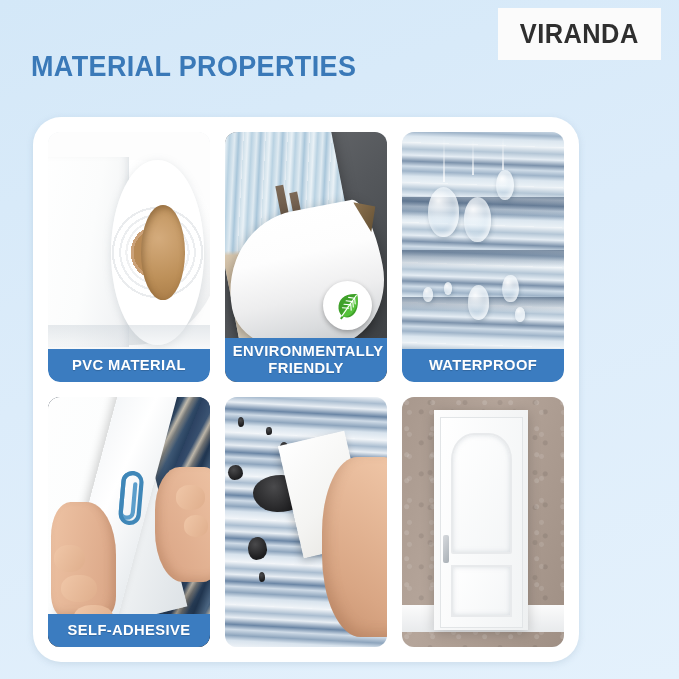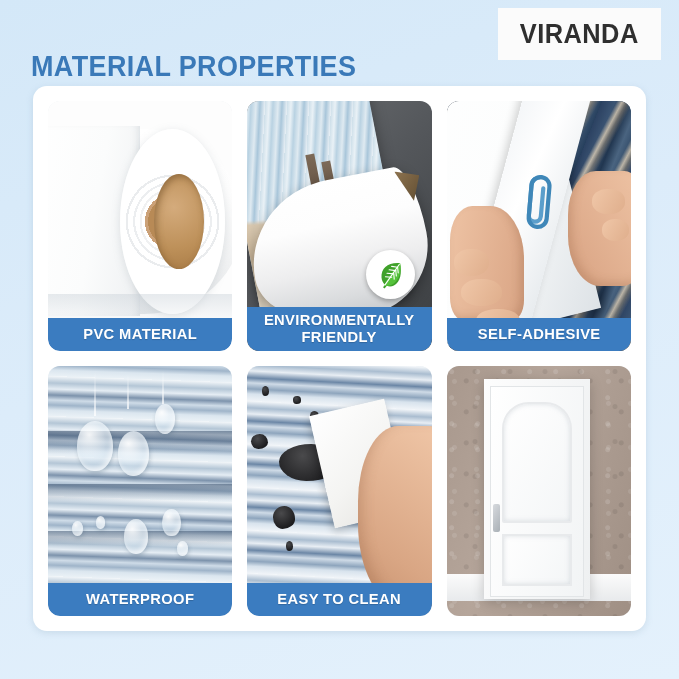--- a/index.html
+++ b/index.html
@@ -31,24 +31,24 @@
   .page-title{
     position:absolute; top:50px; left:31px;
     font-size:29px; font-weight:bold;
     color:#3a79b8; letter-spacing:.4px;
     transform:scaleX(.93); transform-origin:left center;
     white-space:nowrap;
   }
 
   
   .panel{
-    position:absolute; left:33px; top:86px;
-    width:613px; height:545px;
+    position:absolute; left:33px; top:117px;
+    width:546px; height:545px;
     background:#ffffff;
-    border-radius:14px;
+    border-radius:28px;
     box-shadow:0 2px 7px rgba(120,150,175,.22);
     padding:15px;
   }
   .grid{
     width:100%; height:100%;
     display:grid;
     grid-template-columns:repeat(3,1fr);
     grid-template-rows:repeat(2,1fr);
     gap:15px;
   }
@@ -380,20 +380,43 @@
             <path d="M16.7 19.3 10.4 18.7"></path>
             <path d="M22.6 9.3 23.2 14.9"></path>
             <path d="M20.8 12.6 21.3 18"></path>
             <path d="M18.8 15.9 19.2 21.1"></path>
           </g>
         </svg>
       </div>
       <div class="label two-line">
         <span>ENVIRONMENTALLY</span>
         <span>FRIENDLY</span>
+      </div>
+    </div>
+
+    <div class="card">
+      <div class="card-media">
+        <div class="wood-wet"></div>
+        <div class="wood-band" style="top:26%;height:9%;"></div>
+        <div class="wood-band" style="top:47%;height:7%;"></div>
+        <div class="wood-band" style="top:66%;height:6%;"></div>
+        <div class="trail" style="left:25%;top:2%;height:18%;"></div>
+        <div class="trail" style="left:43%;top:3%;height:14%;"></div>
+        <div class="trail" style="left:62%;top:2%;height:13%;"></div>
+        <div class="drop" style="left:16%;top:22%;width:19%;height:20%;"></div>
+        <div class="drop" style="left:38%;top:26%;width:17%;height:18%;"></div>
+        <div class="drop" style="left:58%;top:15%;width:11%;height:12%;"></div>
+        <div class="drop" style="left:41%;top:61%;width:13%;height:14%;"></div>
+        <div class="drop" style="left:62%;top:57%;width:10%;height:11%;"></div>
+        <div class="drop" style="left:13%;top:62%;width:6%;height:6%;"></div>
+        <div class="drop" style="left:26%;top:60%;width:5%;height:5%;"></div>
+        <div class="drop" style="left:70%;top:70%;width:6%;height:6%;"></div>
+      </div>
+      <div class="label">
+        <span>WATERPROOF</span>
       </div>
     </div>
 
     <div class="card">
       <div class="card-media">
         <div class="marble"></div>
         <div class="peel-sheet"></div>
         <div class="peel-fold"></div>
         <div class="clip-wrap">
           <svg width="40" height="64" viewBox="0 0 40 64">
@@ -409,57 +432,31 @@
         <div class="finger" style="right:3%;top:35%;width:18%;height:10%;"></div>
         <div class="finger" style="right:1%;top:47%;width:15%;height:9%;"></div>
       </div>
       <div class="label">
         <span>SELF-ADHESIVE</span>
       </div>
     </div>
 
     <div class="card">
       <div class="card-media">
-        <div class="wood-wet"></div>
-        <div class="wood-band" style="top:26%;height:9%;"></div>
-        <div class="wood-band" style="top:47%;height:7%;"></div>
-        <div class="wood-band" style="top:66%;height:6%;"></div>
-        <div class="trail" style="left:25%;top:2%;height:18%;"></div>
-        <div class="trail" style="left:43%;top:3%;height:14%;"></div>
-        <div class="trail" style="left:62%;top:2%;height:13%;"></div>
-        <div class="drop" style="left:16%;top:22%;width:19%;height:20%;"></div>
-        <div class="drop" style="left:38%;top:26%;width:17%;height:18%;"></div>
-        <div class="drop" style="left:58%;top:15%;width:11%;height:12%;"></div>
-        <div class="drop" style="left:41%;top:61%;width:13%;height:14%;"></div>
-        <div class="drop" style="left:62%;top:57%;width:10%;height:11%;"></div>
-        <div class="drop" style="left:13%;top:62%;width:6%;height:6%;"></div>
-        <div class="drop" style="left:26%;top:60%;width:5%;height:5%;"></div>
-        <div class="drop" style="left:70%;top:70%;width:6%;height:6%;"></div>
-      </div>
-      <div class="label">
-        <span>WATERPROOF</span>
-      </div>
-    </div>
-
-    <div class="card">
-      <div class="card-media">
         <div class="clean-bg"></div>
         <div class="stain" style="left:17%;top:31%;width:34%;height:15%;"></div>
         <div class="stain" style="left:14%;top:56%;width:12%;height:9%;"></div>
         <div class="stain" style="left:8%;top:8%;width:4%;height:4%;"></div>
         <div class="stain" style="left:25%;top:12%;width:4%;height:3%;"></div>
         <div class="stain" style="left:34%;top:18%;width:5%;height:4%;"></div>
         <div class="stain" style="left:21%;top:70%;width:4%;height:4%;"></div>
         <div class="stain" style="left:2%;top:27%;width:9%;height:6%;"></div>
         <div class="cloth"></div>
         <div class="clean-hand"></div>
       </div>
-      <div class="label">
-        <span>EASY TO CLEAN</span>
-      </div>
     </div>
 
     <div class="card">
       <div class="card-media">
         <div class="room-wall"></div>
         <div class="wall-tex"></div>
         <div class="baseboard"></div>
         <div class="door-frame">
           <div class="door-leaf">
             <div class="door-panel top"></div>

